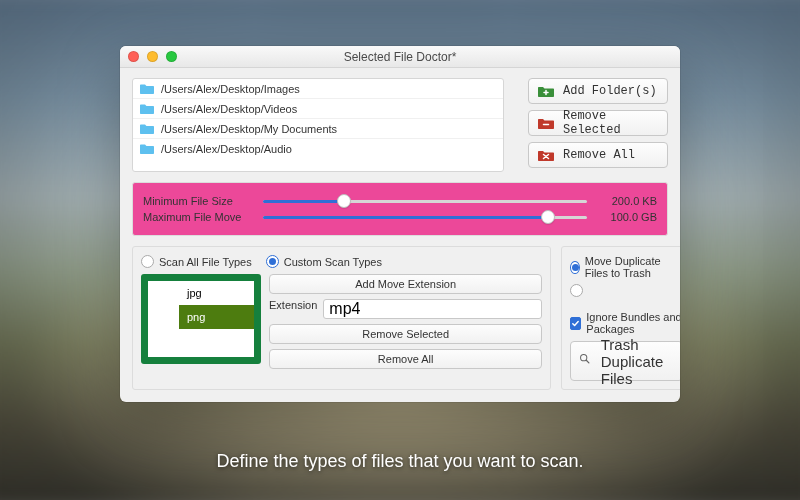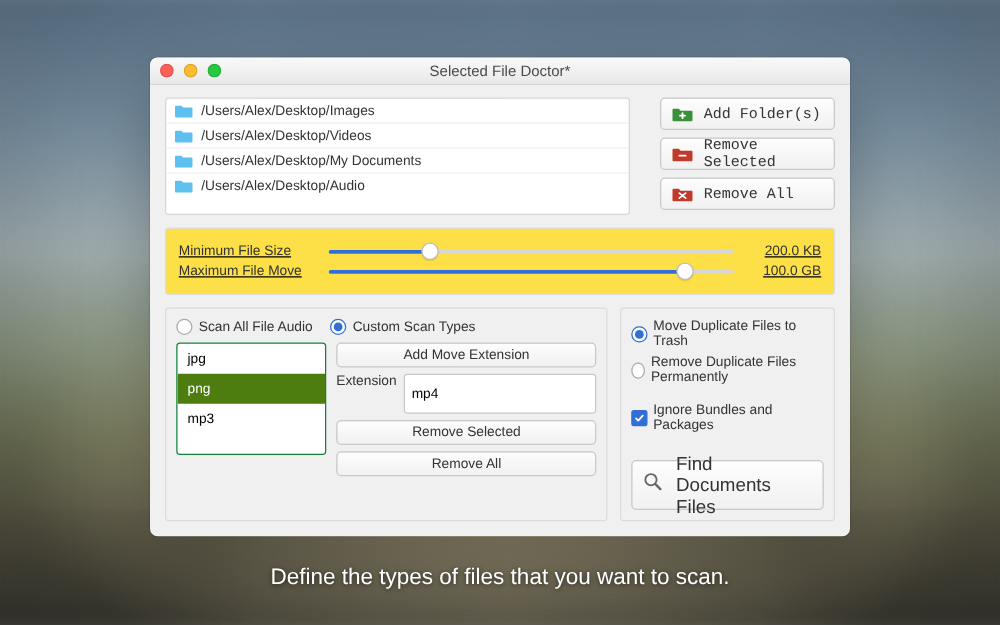--- a/index.html
+++ b/index.html
@@ -54,21 +54,21 @@
   .side-btns { width: 140px; display: flex; flex-direction: column; gap: 6px; font-family: Liberation Mono, monospace; }
   .btn {
     display: flex; align-items: center; gap: 8px; justify-content: flex-start;
     height: 26px; padding: 0 8px; border: 1px solid #c8c8c8; border-radius: 4px;
     background: linear-gradient(#fdfdfd, #f1f1f1);
     font-size: 12px; color: #333; cursor: default;
   }
   .btn.big { height: 40px; font-size: 15px; justify-content: center; gap: 10px; }
   .btn .bi { width: 18px; height: 14px; flex: none; }
 
-  .sliders { margin-top: 10px; border: 1px solid #dcdcdc; border-radius: 3px; padding: 8px 10px; background: #fde047; text-decoration: underline; }
+  .sliders { margin-top: 10px; border: 1px solid #dcdcdc; border-radius: 3px; padding: 8px 10px; background: #ec4899; }
   .srow { display: flex; align-items: center; gap: 10px; margin: 4px 0; }
   .srow .label { width: 110px; text-align: left; font-size: 11px; color: #333; }
   .srow .val { width: 60px; text-align: right; font-size: 11px; color: #333; }
   .track { flex: 1; height: 3px; background: #d6d6d6; border-radius: 2px; position: relative; }
   .track .fill { position: absolute; top: 0; left: 0; height: 100%; background: #2f6fd6; border-radius: 2px; }
   .thumb { position: absolute; top: 50%; transform: translate(-50%, -50%); width: 14px; height: 14px; background: #fff; border: 1px solid #bdbdbd; border-radius: 50%; box-shadow: 0 1px 1px rgba(0,0,0,.1); }
 
   .bottom { display: flex; gap: 10px; margin-top: 10px; }
   .panel { border: 1px solid #dcdcdc; border-radius: 3px; padding: 8px; background: #f0f0f0; }
   .panel.left { flex: 0 0 290px; }
@@ -79,30 +79,30 @@
   .rdot { width: 13px; height: 13px; border-radius: 50%; border: 1px solid #aaa; background: #fff; display:flex; align-items:center; justify-content:center; }
   .rdot .inner { width: 7px; height: 7px; border-radius: 50%; background: #2f6fd6; display:none; }
   .radio.sel .rdot { border-color: #2f6fd6; }
   .radio.sel .rdot .inner { display:block; }
   .cbox { width: 13px; height: 13px; border: 1px solid #aaa; border-radius: 2px; background: #fff; display:flex; align-items:center; justify-content:center; }
   .check.sel .cbox { background:#2f6fd6; border-color:#2f6fd6; }
   .cbox svg { display:none; }
   .check.sel .cbox svg { display:block; }
 
   .ext-area { display:flex; gap:8px; }
-  .ext-list { width: 120px; height: 90px; background:#fff; border:1px solid #15803d; border-radius:3px; overflow:hidden; }
+  .ext-list { width: 120px; height: 90px; background:#fff; border:7px solid #15803d; border-radius:3px; overflow:hidden;padding-left:31px; }
   .ext-item { padding: 6px 8px; font-size: 11px; }
   .ext-item.sel { background:#4d7c0f; color:#fff; }
   .ext-ctl { flex:1; display:flex; flex-direction:column; gap:5px; }
   .sbtn { height: 20px; border:1px solid #c8c8c8; border-radius:4px; background:linear-gradient(#fdfdfd,#f1f1f1); font-size:11px; color:#333; display:flex; align-items:center; justify-content:center; padding: 0 6px; }
   .inline { display:flex; align-items:flex-start; gap:6px; }
   .inline .lbl { font-size:11px; color:#333; }
-  .tinput { flex:1; height:32px; border:1px solid #c8c8c8; border-radius:3px; background:#fff; padding:0 5px; font-size:11px; }
-
-  .panel.right .opts { display:flex; flex-direction:column; gap:5px; margin-bottom:22px; }
+  .tinput { flex:1; height:20px; border:1px solid #c8c8c8; border-radius:3px; background:#fff; padding:0 5px; font-size:16px; }
+
+  .panel.right .opts { display:flex; flex-direction:column; gap:5px; margin-bottom:6px; }
   .panel.right .spacer { flex:1; }
 
   .mag { width: 22px; height: 22px; }
 </style>
 </head>
 <body>
 
 <div class="bg"></div>
 <div class="vignette"></div>
 
@@ -203,34 +203,33 @@
         </div>
         <span class="val">100.0 GB</span>
       </div>
     </div>
 
     <div class="bottom">
       <div class="panel left">
         <div class="radios-row">
           <div class="radio">
             <span class="rdot"></span>
-            <span>Scan All File Audio</span>
+            <span>Scan All File Types</span>
           </div>
           <div class="radio sel">
             <span class="rdot">
                 <span class="inner"></span>
               </span>
             <span>Custom Scan Types</span>
           </div>
         </div>
         <div class="ext-area">
           <div class="ext-list">
             <div class="ext-item">jpg</div>
             <div class="ext-item sel">png</div>
-            <div class="ext-item">mp3</div>
           </div>
           <div class="ext-ctl">
             <div class="sbtn">Add Move Extension</div>
             <div class="inline">
               <span class="lbl">Extension</span>
               <input class="tinput" value="mp4" style="">
             </div>
             <div class="sbtn">Remove Selected</div>
             <div class="sbtn">Remove All</div>
           </div>
@@ -240,41 +239,40 @@
       <div class="panel right">
         <div class="opts">
           <div class="radio sel">
             <span class="rdot">
                 <span class="inner"></span>
               </span>
             <span>Move Duplicate Files to Trash</span>
           </div>
           <div class="radio">
             <span class="rdot"></span>
-            <span>Remove Duplicate Files Permanently</span>
           </div>
           <div style="height:4px"></div>
           <div class="check sel">
             <span class="cbox">
               <svg width="9" height="9" viewBox="0 0 10 10">
                   <path d="M2 5.2l2 2 4-4.4" stroke="#fff" stroke-width="1.6" fill="none" stroke-linecap="round" stroke-linejoin="round"></path>
                 </svg>
             </span>
             <span>Ignore Bundles and Packages</span>
           </div>
         </div>
         <div class="spacer"></div>
         <div class="btn big">
           <span class="mag">
             <svg viewBox="0 0 22 22">
                 <circle cx="9" cy="9" r="6" fill="none" stroke="#666" stroke-width="2"></circle>
                 <path d="M14 14l5 5" stroke="#666" stroke-width="2.5" stroke-linecap="round"></path>
               </svg>
           </span>
-          <span>Find Documents Files</span>
+          <span>Trash Duplicate Files</span>
         </div>
       </div>
     </div>
 
   </div>
 </div>
 
 <div class="caption">Define the types of files that you want to scan.</div>
 
 </body></html>

